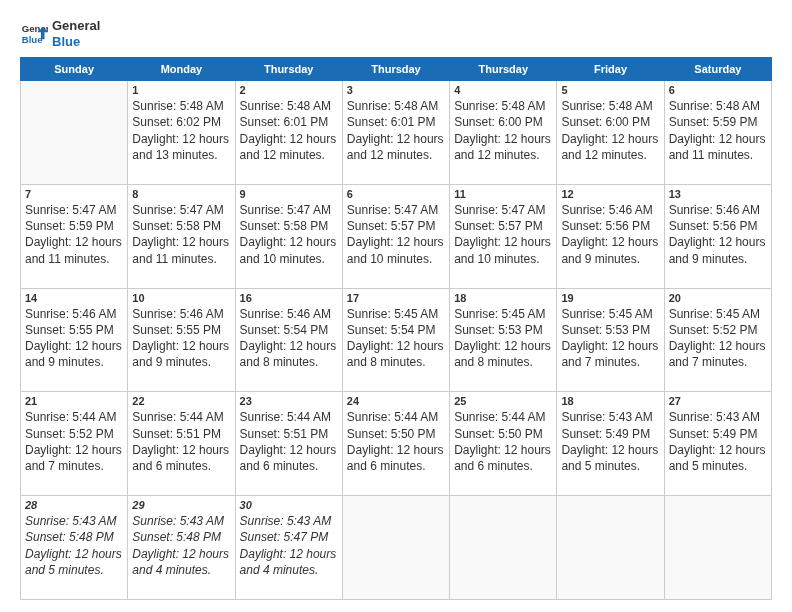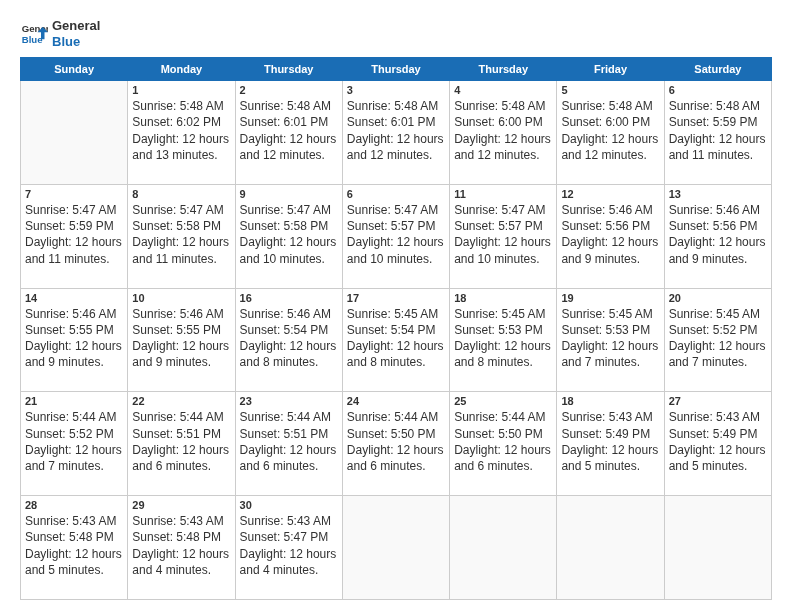--- a/index.html
+++ b/index.html
@@ -79,20 +79,21 @@
     .cell-text {
       font-size: 12px;
       color: #333;
       line-height: 1.35;
     }
     .empty-cell {
       background: #f9f9f9;
     }
     .last-row td {
       height: 72px;
+      font-style: italic;
     }
   </style>
 </head>
 <body>
 
 <div class="page">
   <div class="header">
     <div class="logo">
       <svg class="logo-icon" viewBox="0 0 32 32">
         <text x="2" y="14" font-size="11" font-weight="bold" fill="#333" font-family="Arial">General</text>

